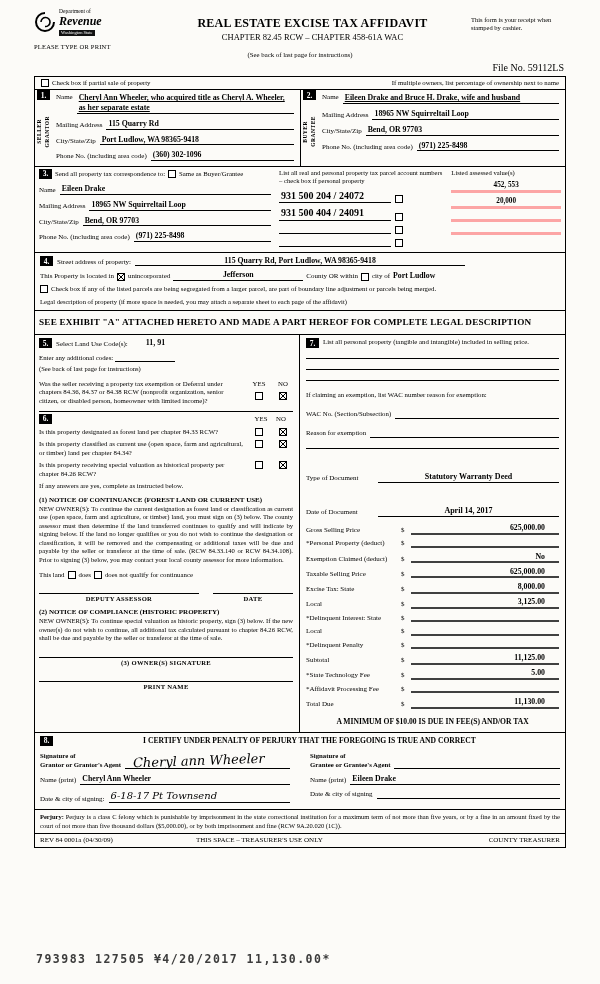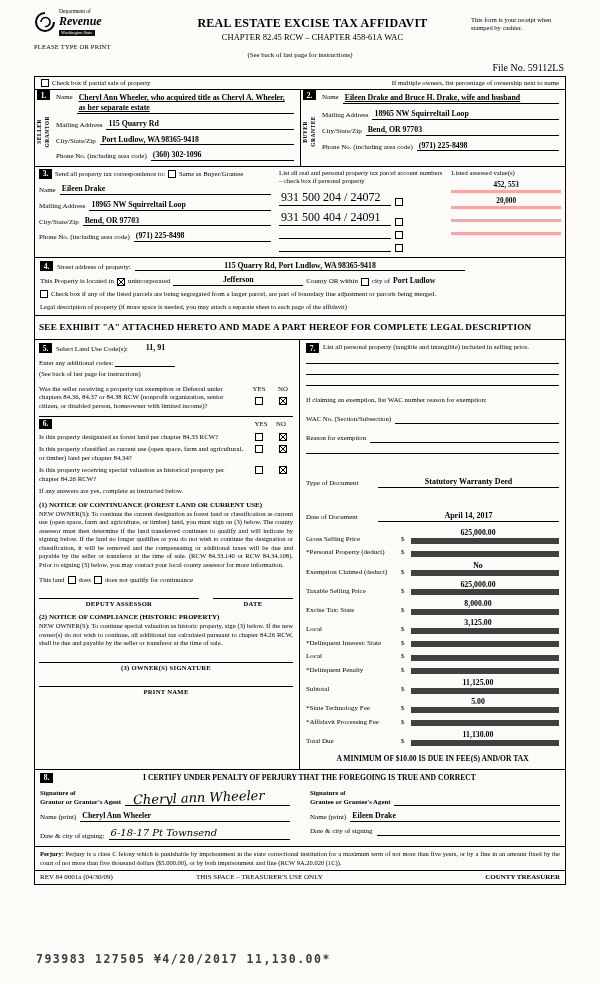--- a/index.html
+++ b/index.html
@@ -56,21 +56,21 @@
   .party-fields .f-row:first-child{margin-top:2px;align-items:flex-start;}
 
   
   .s3{display:flex;border-bottom:1px solid #000;padding:2px 4px 5px 4px;}
   .s3-left{width:46%;padding-right:8px;}
   .s3-sendrow{display:flex;align-items:center;gap:3px;font-size:6.8px;}
   .s3-mid{width:33%;padding-right:6px;}
   .s3-right{width:21%;}
   .colhead{font-size:6.6px;line-height:1.25;}
   .p-row{display:flex;align-items:flex-end;gap:4px;margin-top:4px;}
-  .p-num{width:112px;border-bottom:1px solid #000;font-weight:normal;font-size:12px;min-height:9px;padding:0 2px;}
+  .p-num{width:112px;border-bottom:1px solid #000;font-weight:bold;font-size:10px;min-height:9px;padding:0 2px;}
   .p-val{border-bottom:3px solid #fca5a5;font-weight:bold;font-size:7.2px;min-height:9px;margin-top:4px;text-align:center;}
 
   
   .s4{border-bottom:1px solid #000;padding:3px 5px 4px 5px;}
   .s4-row1{display:flex;align-items:flex-end;gap:4px;font-size:7px;}
   .s4 .street{flex:1;max-width:330px;text-align:center;}
   .s4-row2{margin-top:4px;font-size:7px;display:flex;align-items:flex-end;gap:3px;flex-wrap:wrap;}
   .countyfill{display:inline-block;width:130px;border-bottom:1px solid #000;text-align:center;font-weight:bold;font-size:7.8px;}
   .cityname{font-weight:bold;font-size:7.8px;}
   .s4-row3{margin-top:4px;font-size:6.8px;display:flex;gap:3px;align-items:center;}
@@ -116,41 +116,41 @@
   .wac-row{display:flex;align-items:flex-end;margin-top:10px;font-size:6.8px;}
   .wac-row .lbl{white-space:nowrap;padding-right:4px;}
   .wac-row .fill{flex:1;border-bottom:1px solid #000;min-height:9px;}
   .doc-row{display:flex;align-items:flex-end;margin-top:23px;font-size:7px;}
   .doc-row .lbl{width:72px;flex:none;}
   .doc-row .fill{flex:1;border-bottom:1px solid #000;font-weight:bold;font-size:8px;text-align:center;min-height:10px;}
   .money{margin-top:6px;}
   .m-row{display:flex;align-items:flex-end;margin-top:3.5px;font-size:7px;}
   .m-label{flex:1;padding-right:6px;white-space:nowrap;}
   .m-dollar{width:10px;flex:none;}
-  .m-line{width:148px;flex:none;border-bottom:6px solid #404040;min-height:10px;text-align:center;
+  .m-line{width:148px;flex:none;border-bottom:2px solid #404040;min-height:10px;text-align:right;
           font-weight:bold;font-size:7.8px;padding-right:14px;}
   .minnote{margin-top:8px;text-align:center;font-weight:bold;font-size:7.6px;}
 
   
   .s8{padding:3px 5px 6px 5px;}
   .s8-head{display:flex;align-items:center;gap:6px;}
   .certify{flex:1;text-align:center;font-weight:bold;font-size:7.6px;}
   .s8-cols{display:flex;margin-top:6px;gap:20px;}
   .s8-col{flex:1;}
   .sig-row{display:flex;align-items:flex-end;}
   .sig-lbls{font-size:6.8px;font-weight:bold;white-space:nowrap;padding-right:4px;}
   .sig-fill{flex:1;border-bottom:1px solid #000;min-height:16px;position:relative;}
   .hand{font-family:"DejaVu Serif", serif;font-style:italic;}
   .hand-lg{font-size:13px;display:inline-block;transform:rotate(-2deg);position:absolute;left:8px;bottom:-1px;white-space:nowrap;}
   .hand-sm{font-size:10px;font-weight:normal;}
   .perjury{border-top:1px solid #000;padding:3px 5px;font-size:6.5px;line-height:1.3;text-align:justify;}
   .foot{border-top:1px solid #000;display:flex;align-items:center;padding:2px 5px;font-size:7px;}
   .foot .rev{width:30%;}
   .foot .space{width:40%;text-align:left;}
-  .foot .ct{width:30%;text-align:right;font-weight:bold;}
+  .foot .ct{width:30%;text-align:right;font-weight:normal;}
 
   .stamp{position:absolute;left:36px;bottom:18px;font-family:"DejaVu Sans Mono", monospace;
          font-weight:bold;font-size:11.5px;letter-spacing:1.5px;color:#3c3c3c;}
 </style>
 </head>
 <body>
 
 <div class="page">
 
   <div class="hdr">

